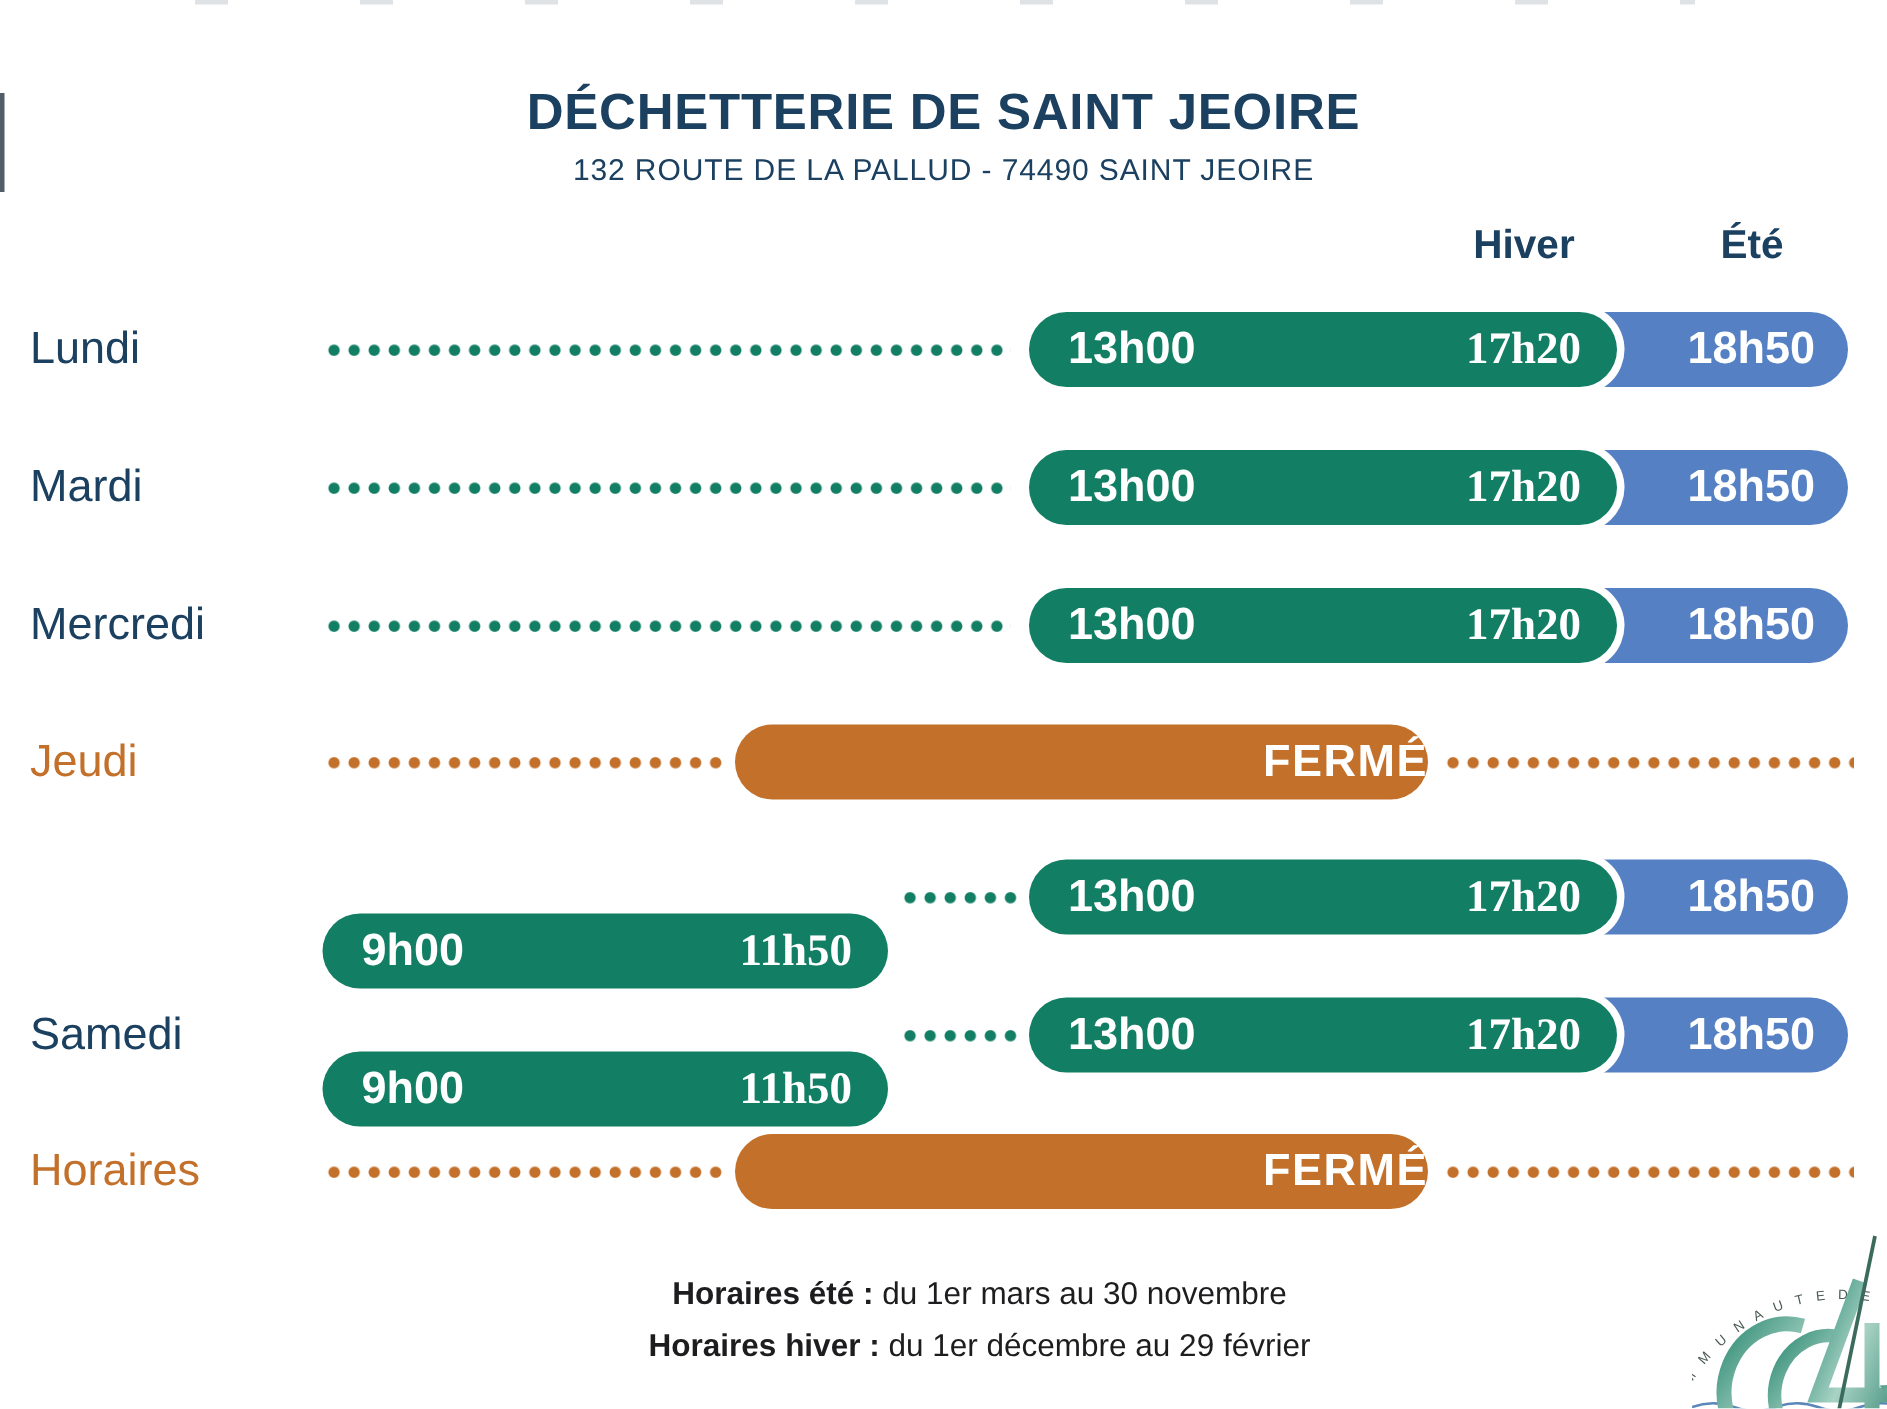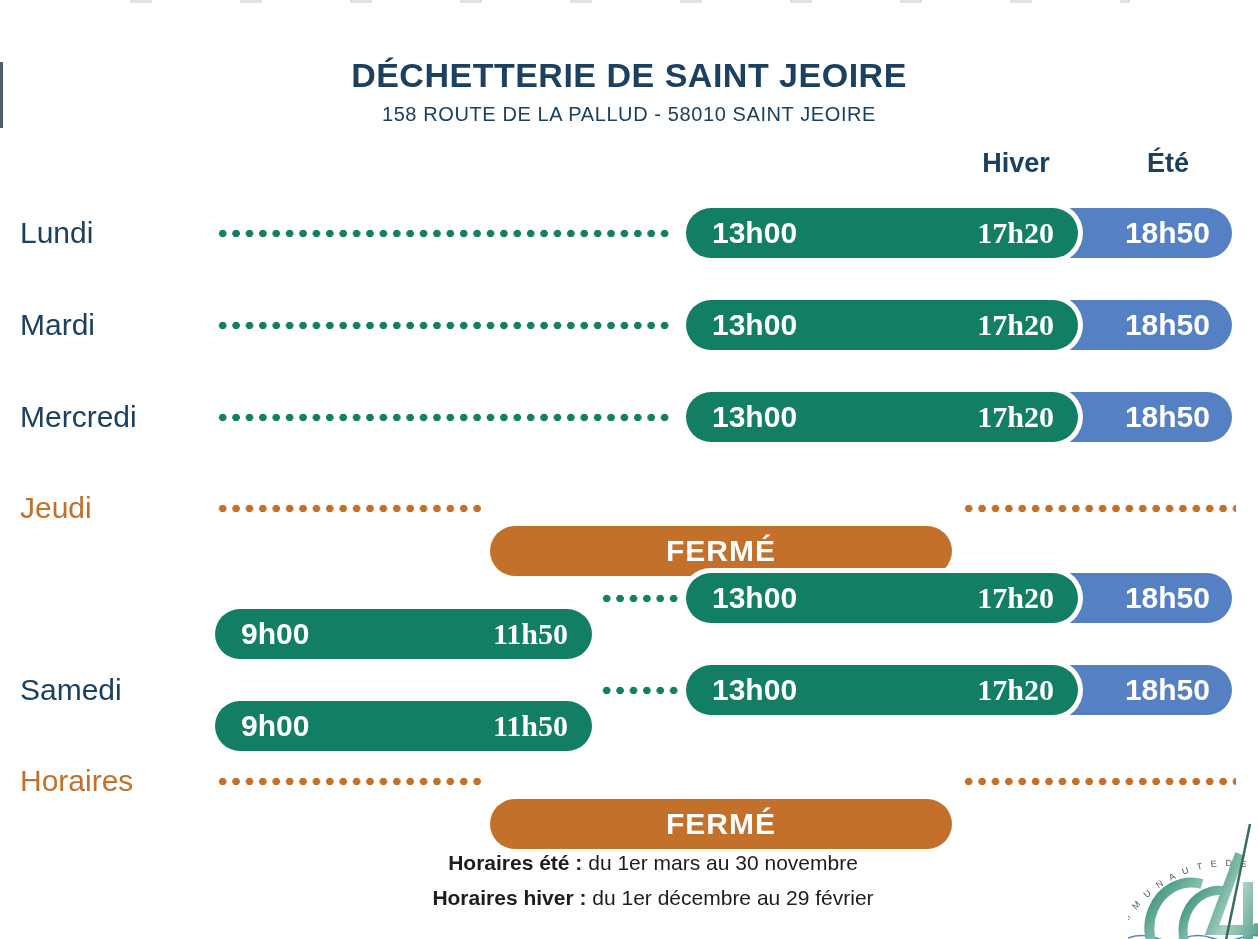--- a/index.html
+++ b/index.html
@@ -45,43 +45,43 @@
   }
   .dots.orange{
     background-image:radial-gradient(circle,var(--orange) 3.4px,rgba(0,0,0,0) 4.1px);
   }
   .pill{
     position:absolute;height:50px;border-radius:26px;color:#fff;
     font-weight:700;font-size:30px;display:flex;align-items:center;box-sizing:border-box;
   }
   .pill.green{background:var(--green);box-shadow:0 0 0 5px #fff;z-index:3;}
   .pill.blue{background:var(--blue);justify-content:flex-end;padding-right:22px;z-index:1;left:1040px;width:192px;}
-  .pill.orange{background:var(--orange);justify-content:center;z-index:2;left:490px;width:462px;
-    font-weight:800;letter-spacing:1px;margin-top:43px;}
+  .pill.orange{background:var(--orange);justify-content:flex-end;z-index:2;left:490px;width:462px;
+    font-weight:800;letter-spacing:1px;}
   .pill .t-open{padding-left:26px;}
   .pill .t-close{margin-left:auto;padding-right:24px;font-family:Liberation Serif, serif;}
   .pill.pm{left:686px;width:392px;text-align:center;}
   .pill.am{left:215px;width:377px;margin-top:36px;}
   .footer{
     position:absolute;left:0;right:0;top:845px;text-align:center;color:var(--ink);
     font-size:21px;line-height:35px;transform:translateX(24px);
   }
   .footer b{font-weight:700;text-align:right;}
   .logo{position:absolute;left:1128px;top:812px;width:200px;height:200px;}
 </style>
 </head>
 <body>
 
 <div class="page">
 
   <div class="artifact-top"></div>
   <div class="artifact-left"></div>
 
   <h1 class="title">DÉCHETTERIE DE SAINT JEOIRE</h1>
-  <div class="subtitle">158 ROUTE DE LA PALLUD - 58010 SAINT JEOIRE</div>
+  <div class="subtitle">132 ROUTE DE LA PALLUD - 74490 SAINT JEOIRE</div>
 
   <div class="col-head hiver">Hiver</div>
   <div class="col-head ete">Été</div>
 
   <div class="day-label" style="top:213px">Lundi</div>
   <div class="dots" style="top:229px;left:216px;width:458px"></div>
   <div class="pill blue" style="top:208px">
     <span>18h50</span>
   </div>
   <div class="pill green pm" style="top:208px">

